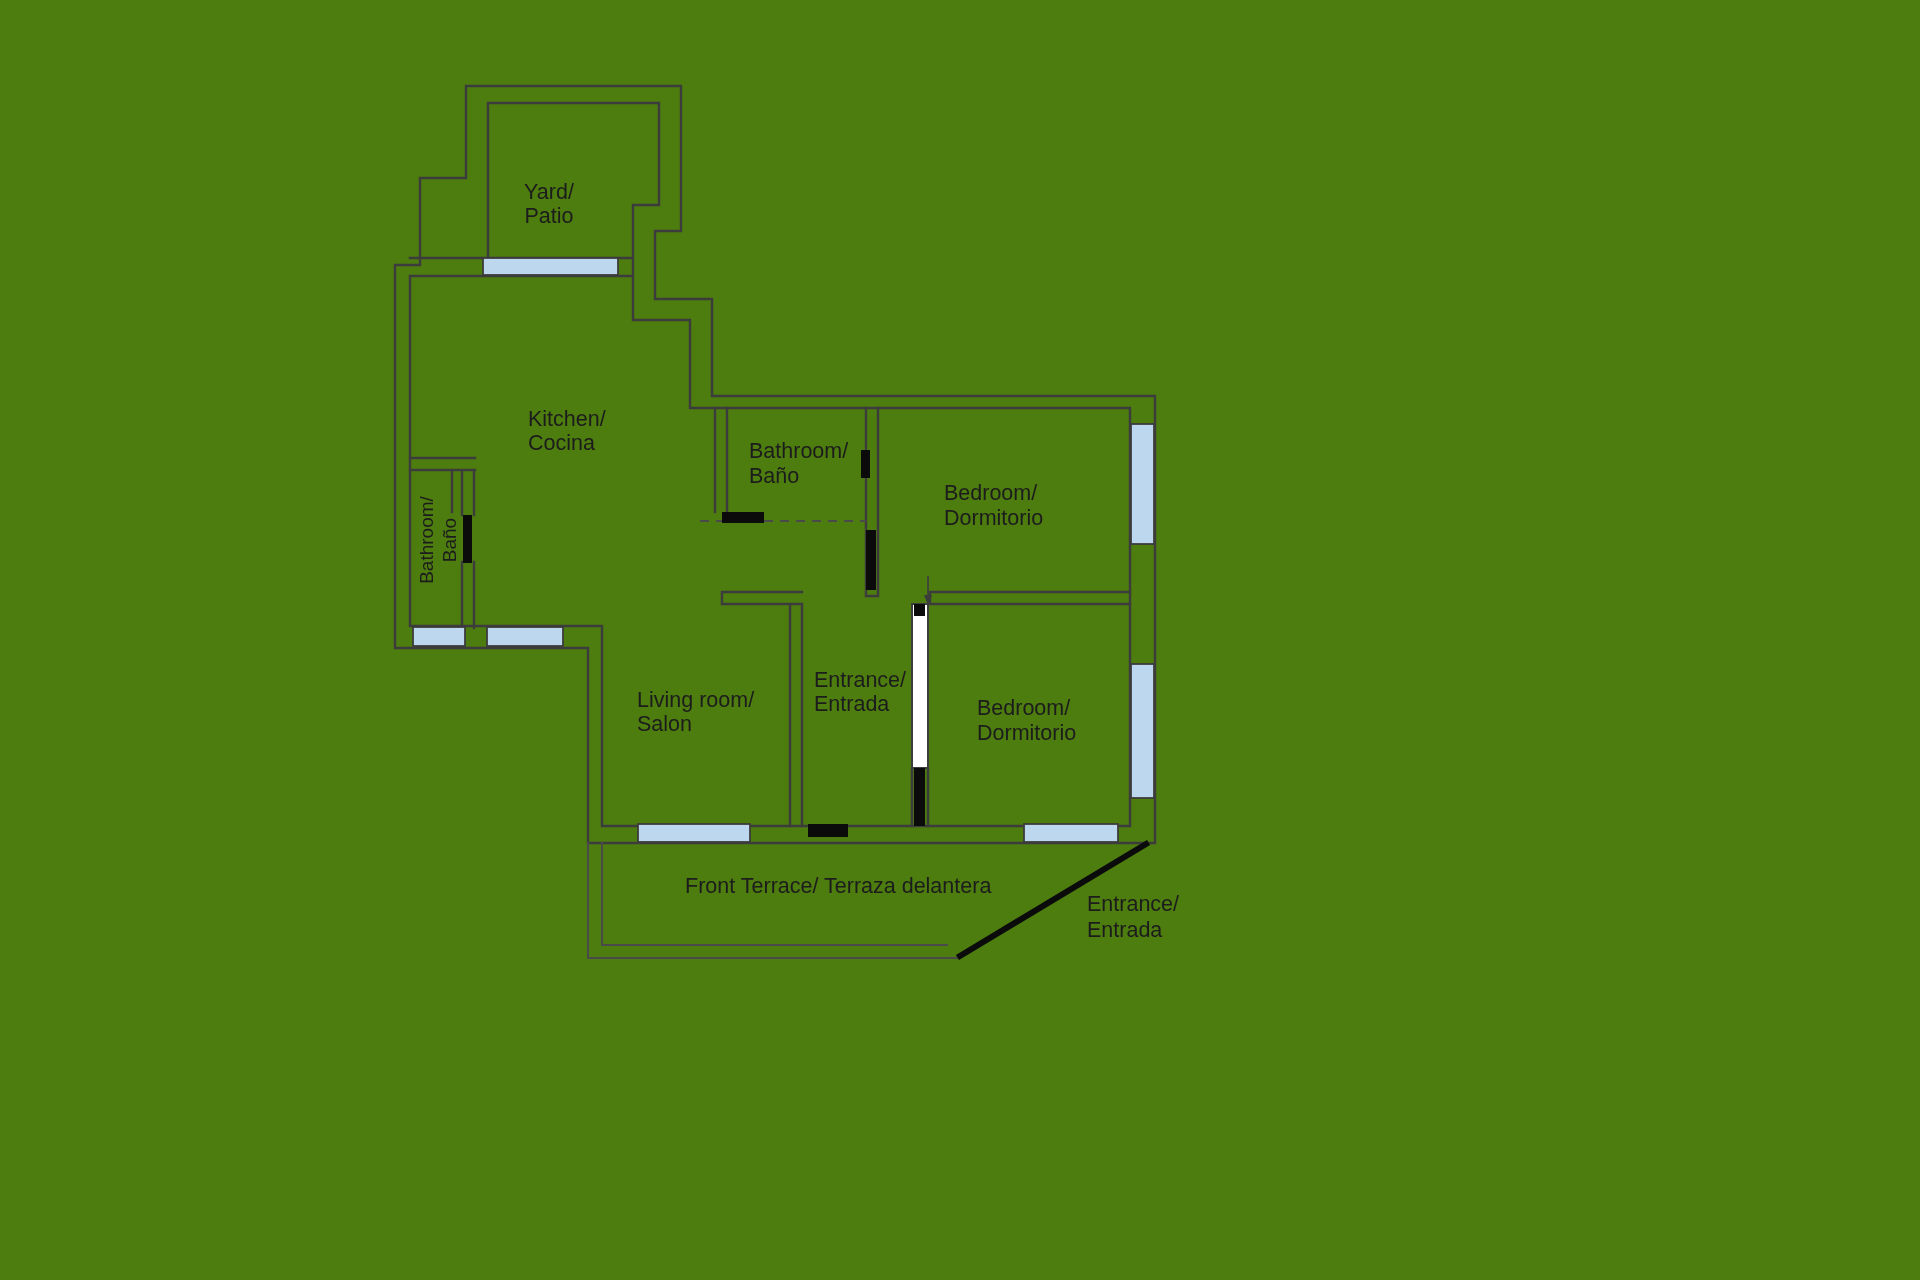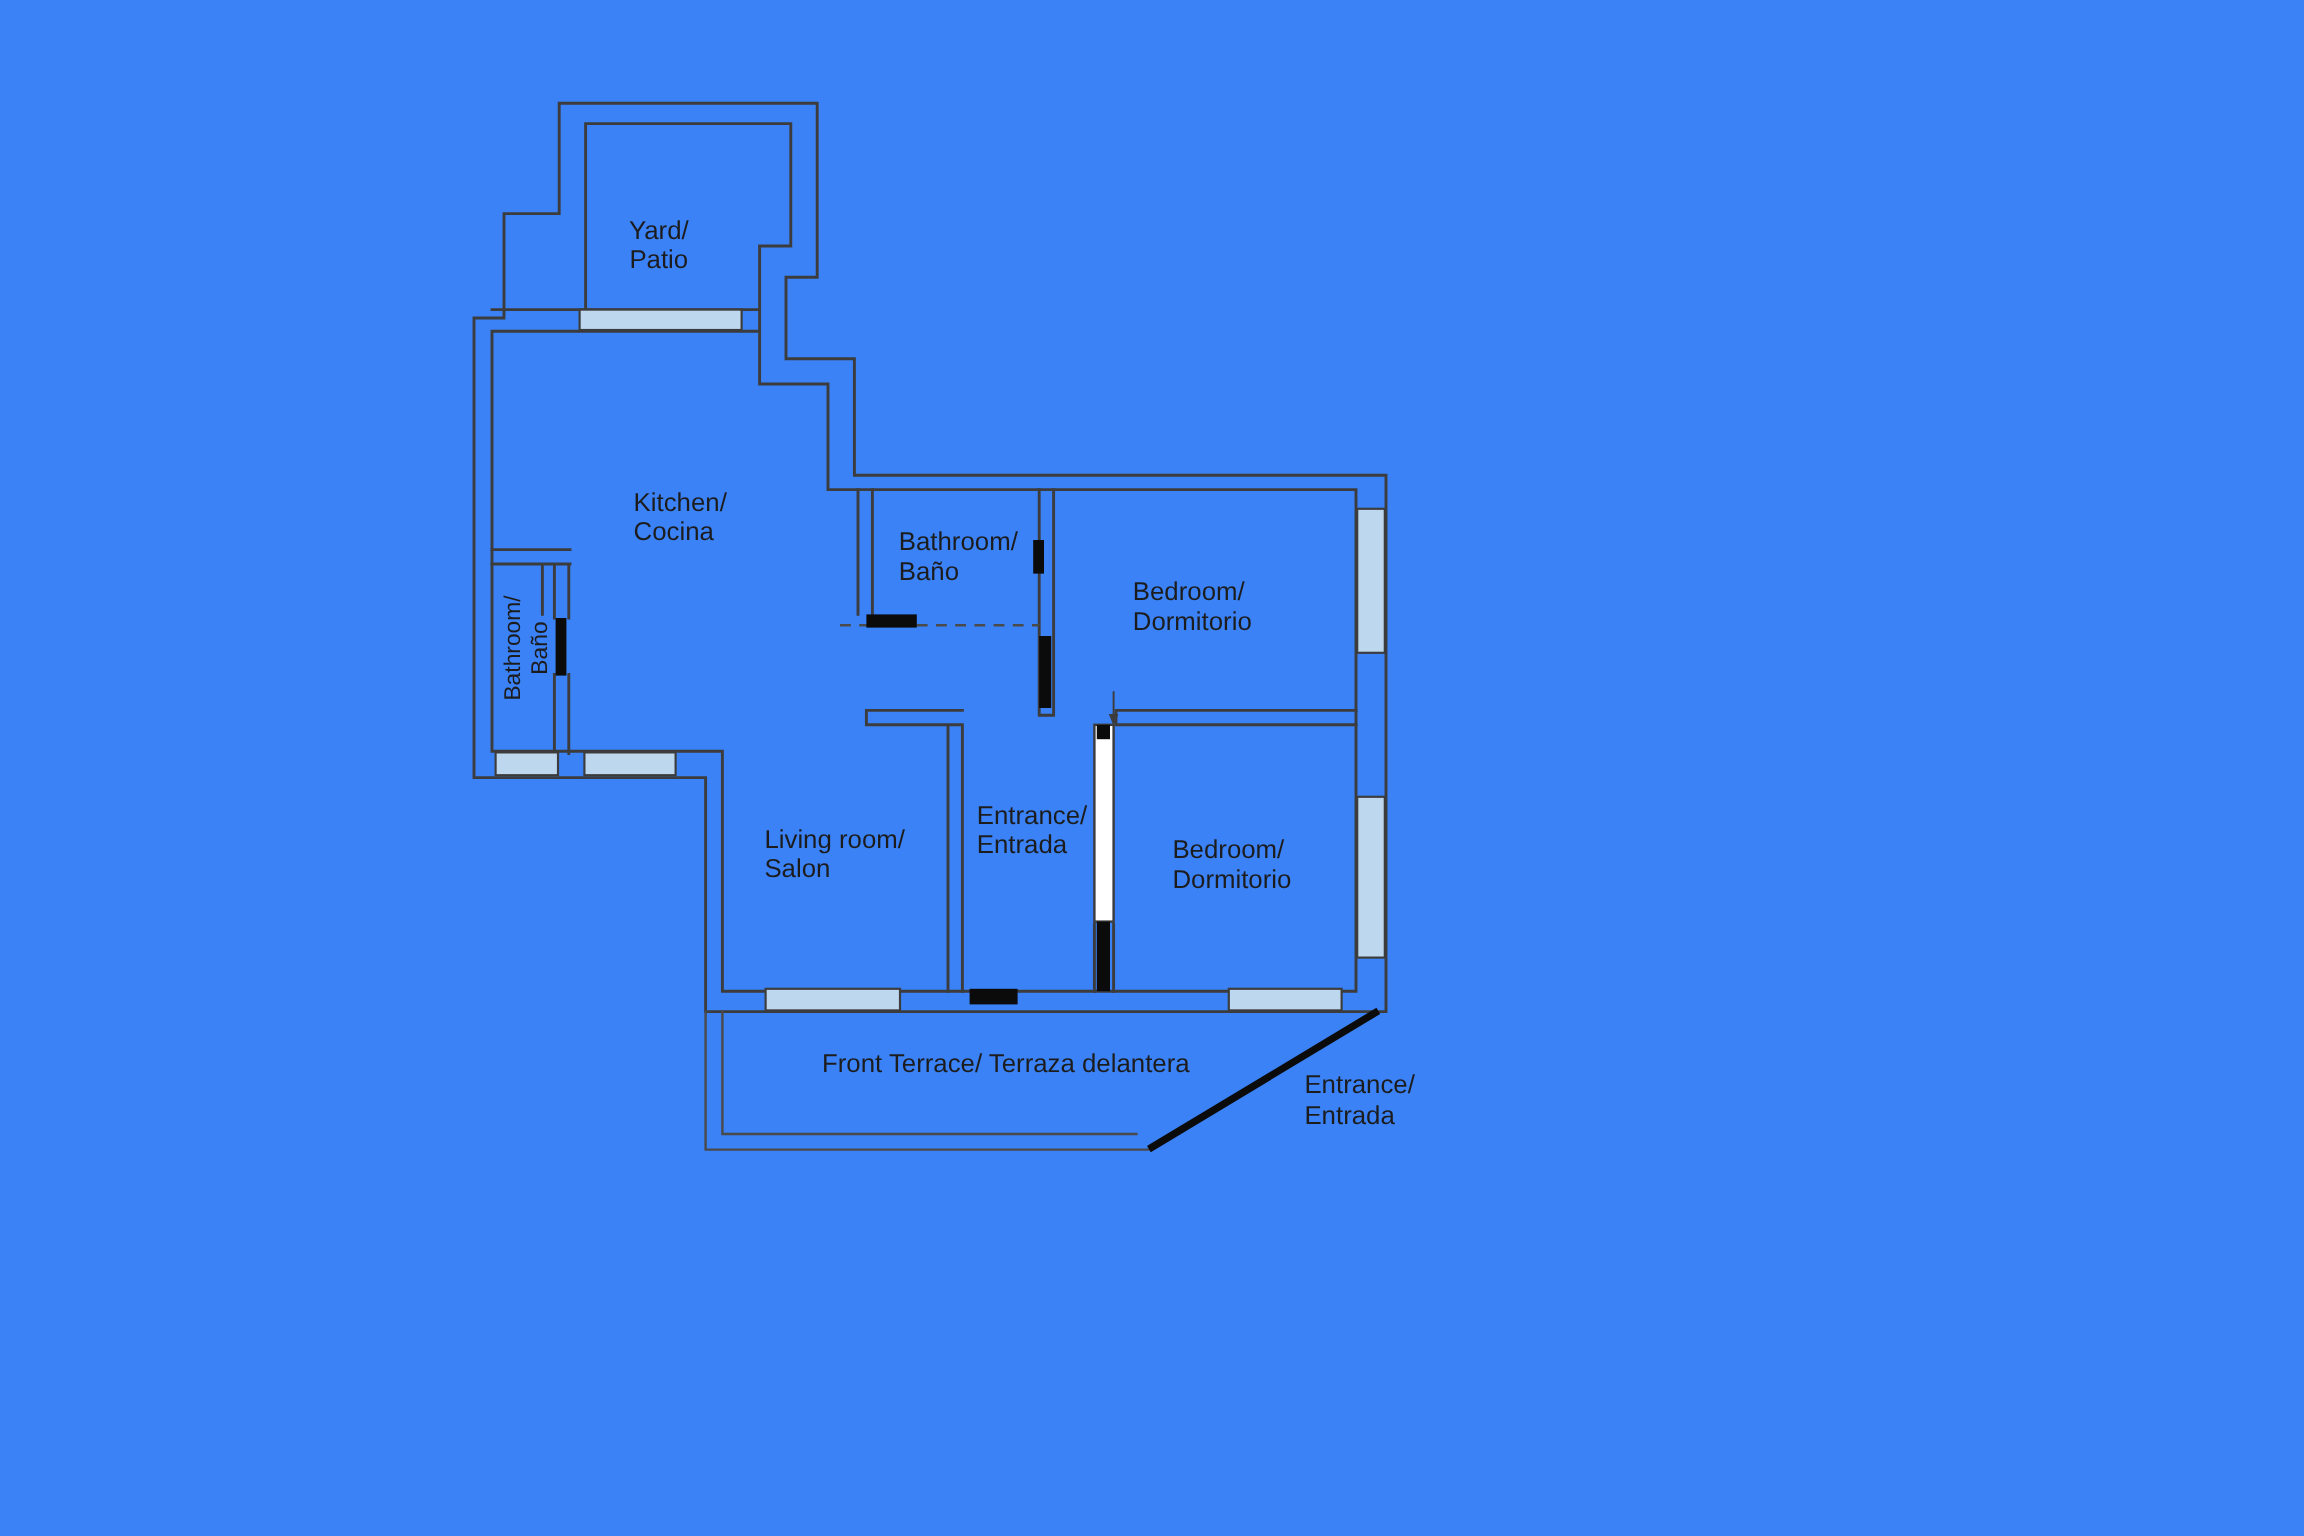--- a/index.html
+++ b/index.html
@@ -1,16 +1,16 @@
 <!DOCTYPE html>
 <html><head>
 <meta charset="utf-8">
 <style>
   html,body{margin:0;padding:0;background:#ffffff;}
-  .canvas{position:relative;width:1920px;height:1280px;background:#3b82f6;overflow:hidden;}
+  .canvas{position:relative;width:1920px;height:1280px;background:#4d7c0f;overflow:hidden;}
   svg{display:block;}
   .wall{fill:none;stroke:#3c3c3c;stroke-width:2.4;stroke-linecap:square;stroke-linejoin:miter;}
   .wall-thin{fill:none;stroke:#4a4a4a;stroke-width:2;stroke-linecap:square;}
   .dashed{fill:none;stroke:#4a4a4a;stroke-width:2;stroke-dasharray:9 7;}
   .window{stroke:#3c3c3c;stroke-width:1.8;}
   .door{fill:#0b0b0b;stroke:none;}
   .slider{fill:#ffffff;stroke:#3c3c3c;stroke-width:2;}
   .diag{fill:none;stroke:#0b0b0b;stroke-width:6;stroke-linecap:square;}
   .arrow-line{fill:none;stroke:#3c3c3c;stroke-width:1.6;}
   .arrow-head{fill:#3c3c3c;stroke:none;}

